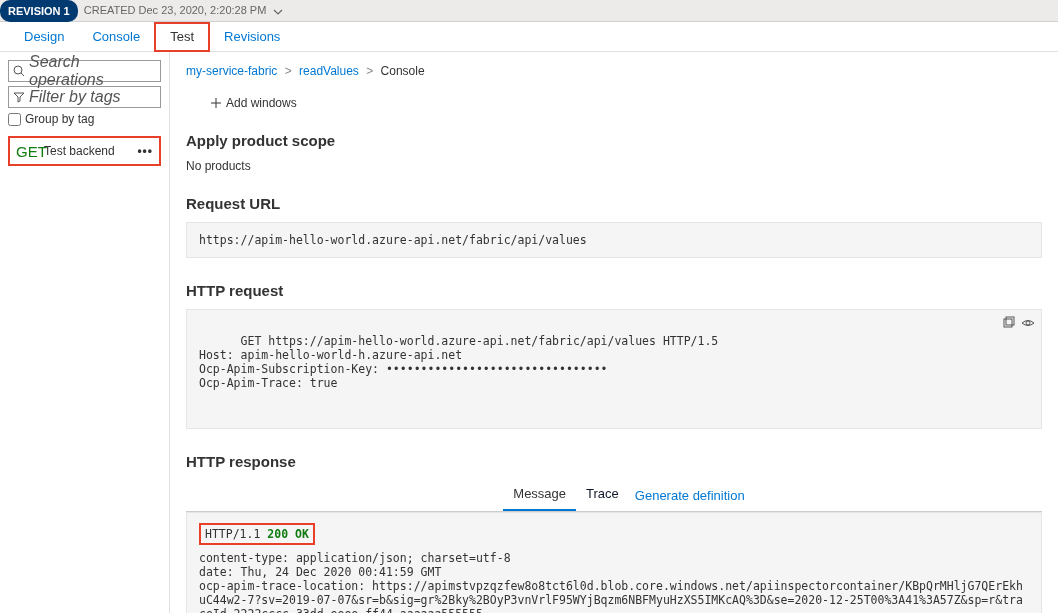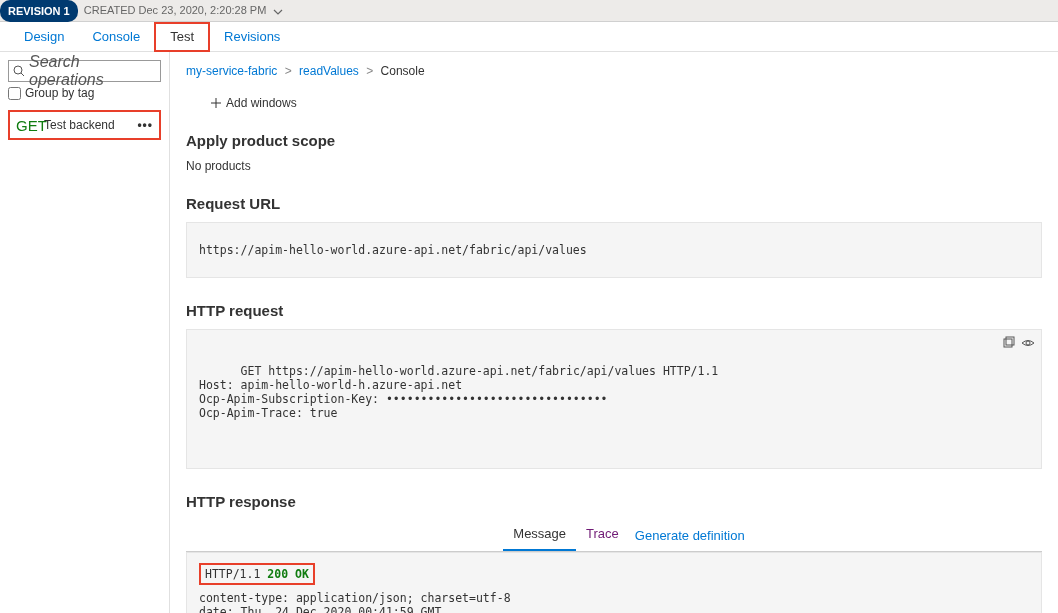--- a/index.html
+++ b/index.html
@@ -100,21 +100,21 @@
   .add-header {
     display: flex; align-items: center; font-size: 12px;
     margin-bottom: 22px; margin-left: 24px; cursor: pointer;
   }
   .add-header svg { margin-right: 4px; }
   h3.section-title { font-size: 15px; font-weight: 600; margin-bottom: 10px; }
   .small-text { font-size: 12px; margin-bottom: 22px; }
   .codebox {
     background: #f5f5f5;
     border: 1px solid #e5e5e5;
-    padding: 20px 12px;
+    padding: 10px 12px;
     font-family: "Consolas", "Menlo", monospace;
     font-size: 11.5px;
     color: #333;
     margin-bottom: 24px;
     position: relative;
     white-space: pre-wrap;
     word-break: break-all;
   }
   .codebox .toolbar {
     position: absolute; right: 6px; top: 6px; display: flex; gap: 6px;
@@ -124,21 +124,21 @@
     display: flex; justify-content: center; align-items: center;
     border-bottom: 1px solid #ccc; margin-bottom: 0; padding-left: 24px; gap: 6px;
   }
   .resp-tabs .rtabs { display: flex; }
   .resp-tabs .rtab {
     padding: 6px 10px 8px 10px; font-size: 13px; cursor: pointer;
   }
   .resp-tabs .rtab.active {
     border-bottom: 2px solid #0078d4; color: #333; font-weight: 400;
   }
-  .resp-tabs .rtab.inactive { color: #701a75; }
+  .resp-tabs .rtab.inactive { color: #0f172a; }
   .gen-def { color: #0078d4; font-size: 13px; cursor: pointer; padding-right: 4px; }
   .response-box {
     background: #f5f5f5;
     border: 1px solid #e5e5e5;
     padding: 10px 12px;
     font-family: "Consolas", "Menlo", monospace;
     font-size: 11.5px;
     color: #333;
     margin-bottom: 24px;
     white-space: pre-wrap;
@@ -174,20 +174,26 @@
 
 <div class="body-row">
   <div class="sidebar">
     <div class="sb-input">
       <svg width="12" height="12" viewBox="0 0 12 12">
           <circle cx="5" cy="5" r="4" stroke="#555" fill="none"></circle>
           <line x1="8" y1="8" x2="11" y2="11" stroke="#555"></line>
         </svg>
       <span>Search operations</span>
     </div>
+    <div class="sb-input">
+      <svg width="12" height="12" viewBox="0 0 12 12">
+          <path d="M1 2 H11 L7 6 V10 L5 11 V6 Z" stroke="#555" fill="none"></path>
+        </svg>
+      <span>Filter by tags</span>
+    </div>
     <label class="sb-check">
       <input type="checkbox" style="">
       <span>Group by tag</span>
     </label>
     <div class="op-row">
       <span class="op-method">GET</span>
       <span class="op-name">Test backend</span>
       <span class="op-dots">•••</span>
     </div>
   </div>
@@ -210,21 +216,21 @@
     </div>
 
     <h3 class="section-title">Apply product scope</h3>
     <div class="small-text">No products</div>
 
     <h3 class="section-title">Request URL</h3>
     <div class="codebox">https://apim-hello-world.azure-api.net/fabric/api/values</div>
 
     <h3 class="section-title">HTTP request</h3>
     <div class="codebox">
-      <span>GET https://apim-hello-world.azure-api.net/fabric/api/values HTTP/1.1
+      <span>GET https://apim-hello-world.azure-api.net/fabric/api/values HTTP/1.5
 Host: apim-hello-world-h.azure-api.net
 Ocp-Apim-Subscription-Key: ••••••••••••••••••••••••••••••••
 Ocp-Apim-Trace: true</span>
       <div class="toolbar">
         <span><svg width="14" height="14" viewBox="0 0 14 14">
               <rect x="3" y="3" width="8" height="8" stroke="#555" fill="none"></rect>
               <rect x="5" y="1" width="8" height="8" stroke="#555" fill="none"></rect>
             </svg></span>
         <span><svg width="14" height="14" viewBox="0 0 14 14">
               <path d="M1 7 Q7 2 13 7 Q7 12 1 7" stroke="#555" fill="none"></path>

